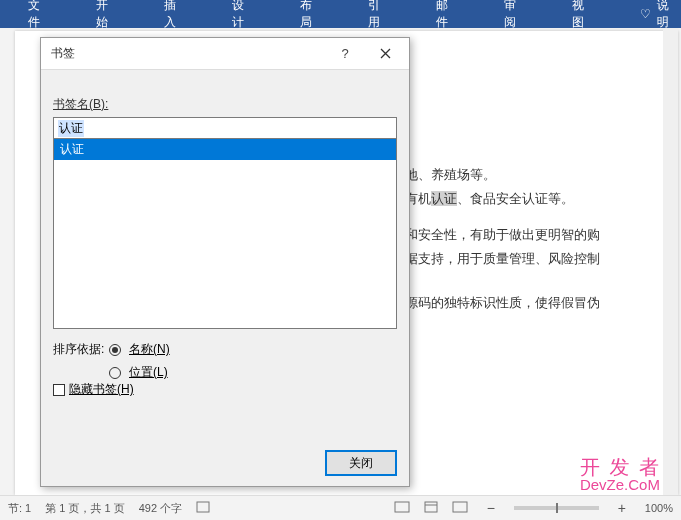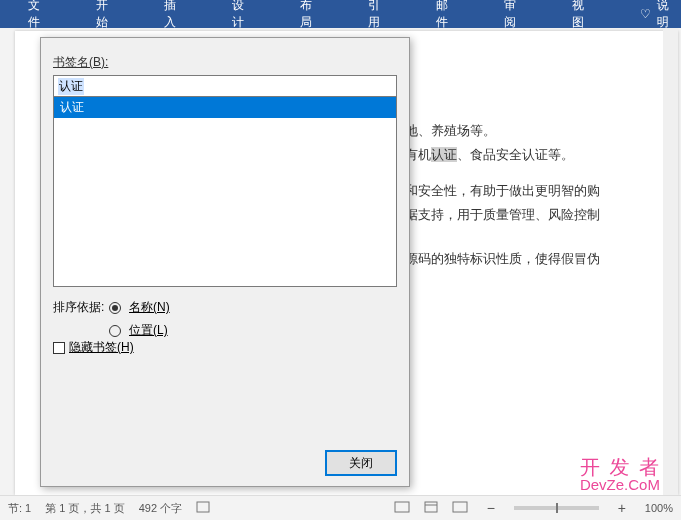--- a/index.html
+++ b/index.html
@@ -5,28 +5,28 @@
     * { box-sizing: border-box; margin: 0; padding: 0; font-family: 'Microsoft YaHei', 'SimSun', sans-serif; }
     body { width: 681px; height: 520px; background: #fff; overflow: hidden; position: relative; }
     
     .ribbon { background: #2b579a; height: 28px; display: flex; align-items: center; color: #fff; font-size: 12px; }
     .ribbon-tab { padding: 0 28px; height: 100%; display: flex; align-items: center; cursor: pointer; }
     .ribbon-spacer { flex: 1; }
     .ribbon-icon { padding: 0 12px; }
     
     .doc-bg { position: absolute; left: 0; right: 0; top: 28px; bottom: 25px; background: #f3f3f3; padding: 3px 3px 0 15px; }
     .doc-page { background: #fff; height: 100%; box-shadow: 0 0 3px rgba(0,0,0,0.2); padding: 5px 30px; font-size: 13px; line-height: 1.8; color: #333; position: relative; }
-    .doc-line { position: absolute; white-space: nowrap; }
+    .doc-line { position: absolute; white-space: nowrap; margin-top: 44px; }
     .scroll-track { position: absolute; right: 3px; top: 28px; bottom: 25px; width: 15px; background: #f0f0f0; }
     
     .dialog { position: absolute; left: 40px; top: 37px; width: 370px; height: 450px; background: #f0f0f0; border: 1px solid #999; box-shadow: 2px 2px 8px rgba(0,0,0,0.3); display: flex; flex-direction: column; }
     .dialog-titlebar { height: 32px; display: flex; align-items: center; padding: 0 4px 0 10px; background: #fff; border-bottom: 1px solid #ddd; }
     .dialog-title { flex: 1; font-size: 12px; color: #333; }
     .dialog-help, .dialog-close { width: 40px; height: 30px; display: flex; align-items: center; justify-content: center; font-size: 13px; color: #444; cursor: pointer; }
-    .dialog-body { padding: 16px 12px; flex: 1; display: flex; flex-direction: column; font-size: 12px; }
+    .dialog-body { padding: 26px 12px; flex: 1; display: flex; flex-direction: column; font-size: 12px; }
     .label { margin-bottom: 4px; color: #333; }
     .main-area { display: flex; gap: 10px; align-items: flex-start; }
     .left-col { flex: 1; display: flex; flex-direction: column; }
     .text-input { width: 100%; height: 22px; border: 1px solid #7a7a7a; padding: 2px 4px; font-size: 12px; background: #fff; }
     .text-input-val { background: #cfe3ff; color: #000; display: inline-block; padding: 0 1px; }
     .listbox { height: 190px; border: 1px solid #7a7a7a; border-top: none; background: #fff; overflow: auto; }
     .listbox-item { padding: 2px 6px; font-size: 12px; color: #fff; background: #0078d7; cursor: pointer; }
     .right-col { width: 78px; display: flex; flex-direction: column; gap: 8px; padding-top: 0; }
     .btn { height: 28px; border: 1px solid #adadad; background: #e1e1e1; font-size: 12px; color: #444; display: flex; align-items: center; justify-content: center; cursor: pointer; }
     .btn.disabled { color: #a0a0a0; border-color: #ccc; background: #f0f0f0; }
@@ -83,20 +83,29 @@
       <span>有机</span><span style="background:#d0d0d0">认证</span><span>、食品安全认证等。</span>
     </div>
     <div class="doc-line" style="left:390px; top:148px">和安全性，有助于做出更明智的购</div>
     <div class="doc-line" style="left:390px; top:172px">据支持，用于质量管理、风险控制</div>
     <div class="doc-line" style="left:390px; top:216px">源码的独特标识性质，使得假冒伪</div>
   </div>
 </div>
 <div class="scroll-track"></div>
 
 <div class="dialog">
+  <div class="dialog-titlebar">
+    <div class="dialog-title">书签</div>
+    <div class="dialog-help">?</div>
+    <div class="dialog-close">
+      <svg width="11" height="11" viewBox="0 0 11 11">
+          <path d="M1 1l9 9M10 1l-9 9" stroke="#333" stroke-width="1.3"></path>
+        </svg>
+    </div>
+  </div>
   <div class="dialog-body">
     <div class="label"><span class="underline">书签名(B):</span></div>
     <div class="main-area">
       <div class="left-col">
         <div class="text-input">
           <span class="text-input-val">认证</span>
         </div>
         <div class="listbox">
           <div class="listbox-item">认证</div>
         </div>

